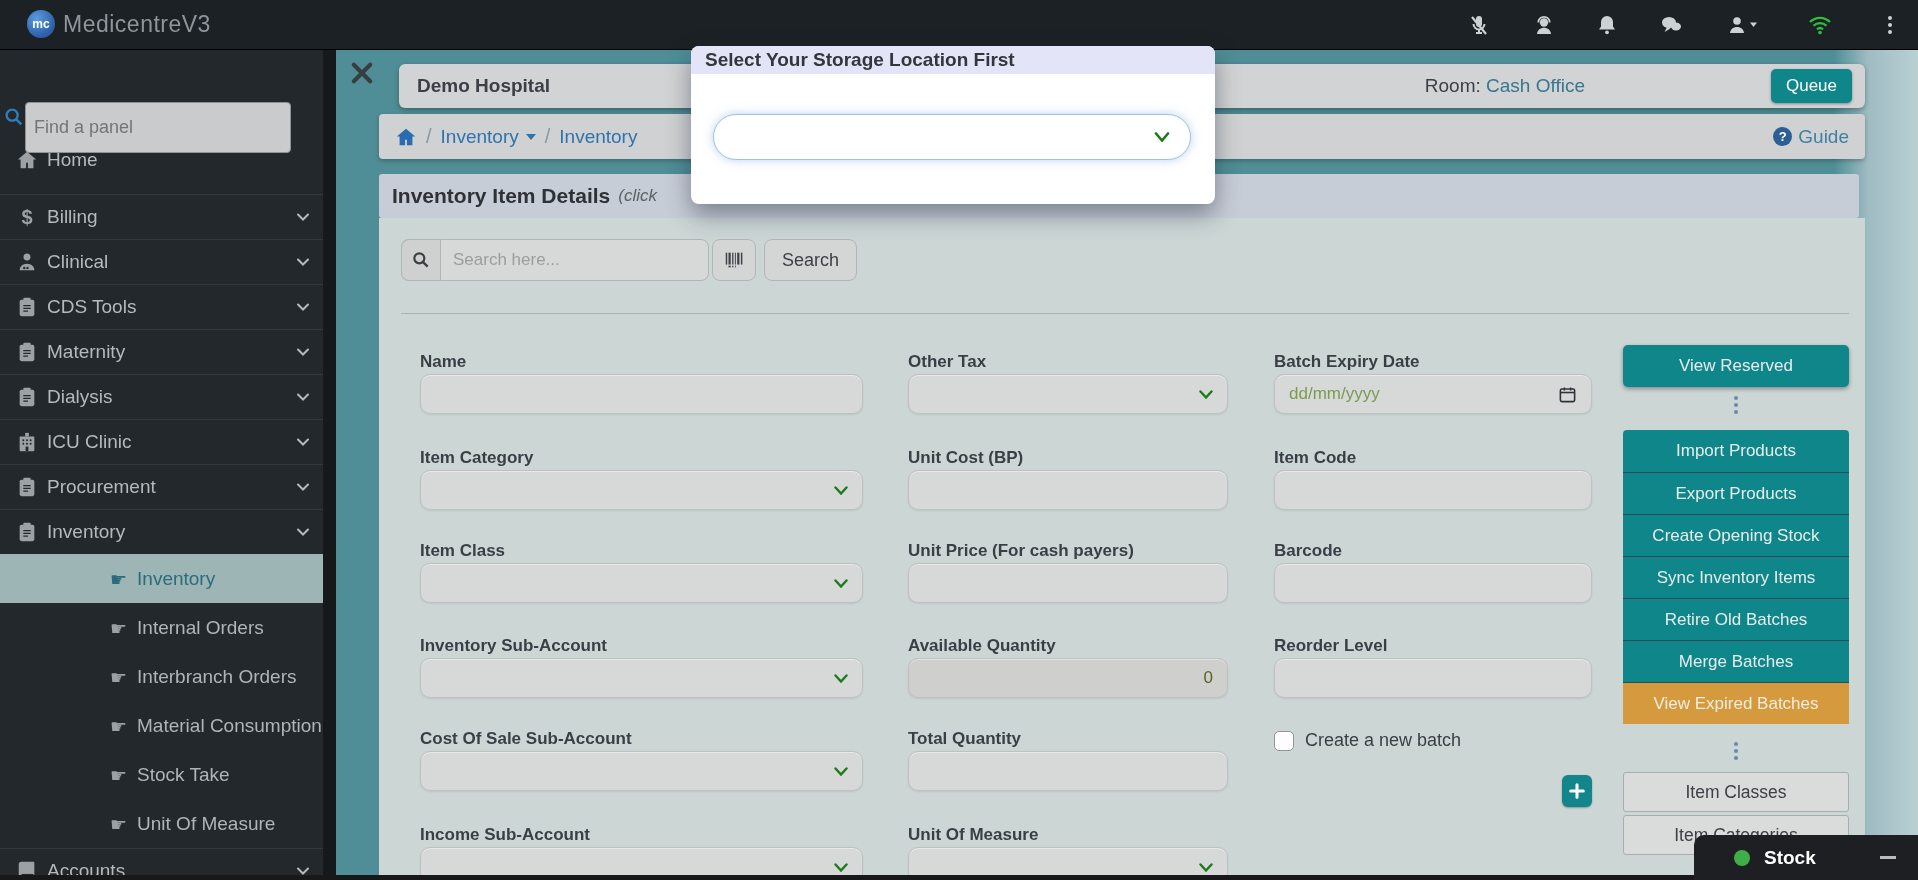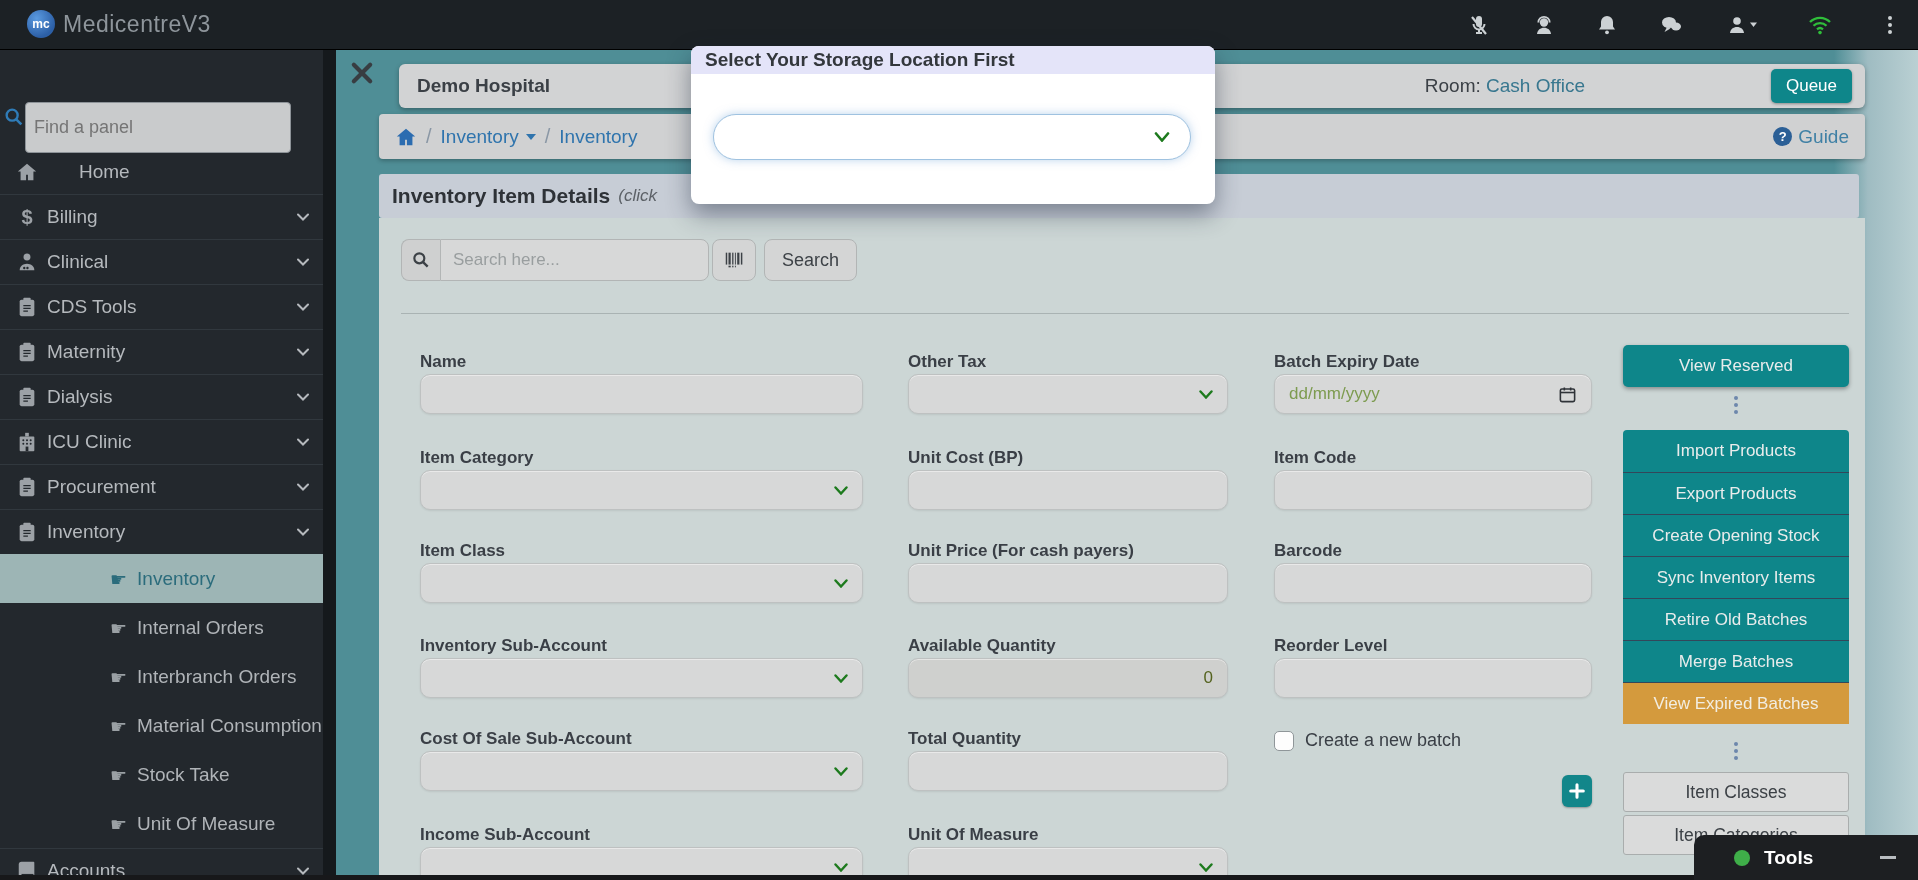--- a/index.html
+++ b/index.html
@@ -199,21 +199,21 @@
 
   <div id="sidebar" class="abs">
     <span id="side-search-ic" class="abs">
       <svg viewBox="0 0 24 24" width="22" height="22">
           <circle cx="10" cy="10" r="6" fill="none" stroke="currentColor" stroke-width="2.6"></circle>
           <path d="M14.5 14.5 20 20" stroke="currentColor" stroke-width="2.8"></path>
         </svg>
     </span>
     <input id="find-panel" class="abs" placeholder="Find a panel" style="">
 
-    <div class="side-item abs" style="top:100px;border-top:none;gap:32px;">
+    <div class="side-item abs" style="top:88px;border-top:none;">
       <span class="si-icon">
           <svg viewBox="0 0 24 24" width="22" height="22" fill="currentColor">
             <path d="M12 3 2 11.5h3V21h6v-6h2v6h6v-9.5h3z"></path>
           </svg>
         </span>
       <span>Home</span>
     </div>
 
     <div class="side-item abs" style="top:145px">
       <span class="si-dollar">$</span>
@@ -649,17 +649,17 @@
           <svg viewBox="0 0 16 10" width="16" height="10">
             <path d="M2 1.5 8 8.5 14 1.5" fill="none" stroke="currentColor" stroke-width="2.6" stroke-linecap="round"></path>
           </svg>
         </span>
     </div>
   </div>
 
   <div id="bottom-strip" class="abs"></div>
   <div id="chat" class="abs">
     <span id="chat-dot"></span>
-    <span id="chat-label">Tools</span>
+    <span id="chat-label">Stock</span>
     <span id="chat-min"></span>
   </div>
 
 </div>
 
 </body></html>

